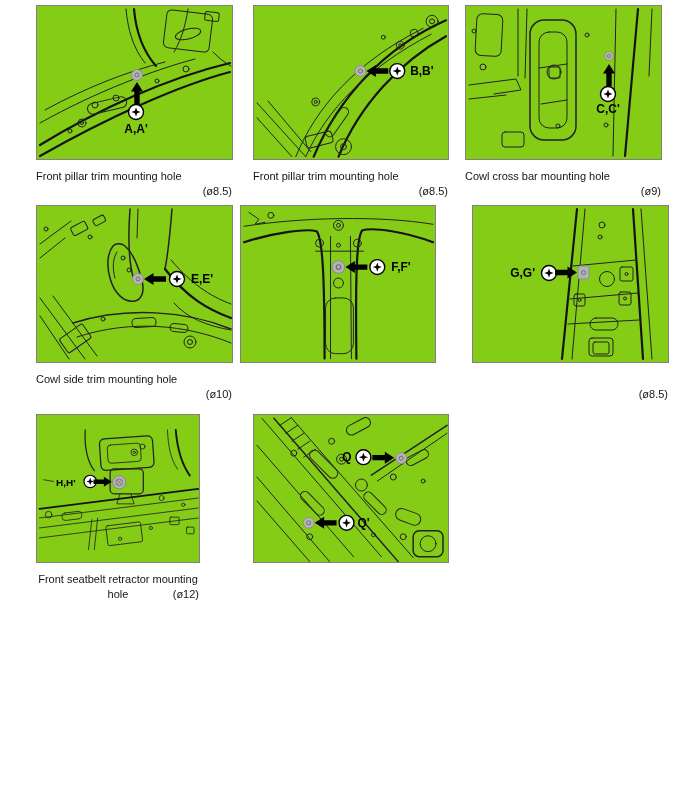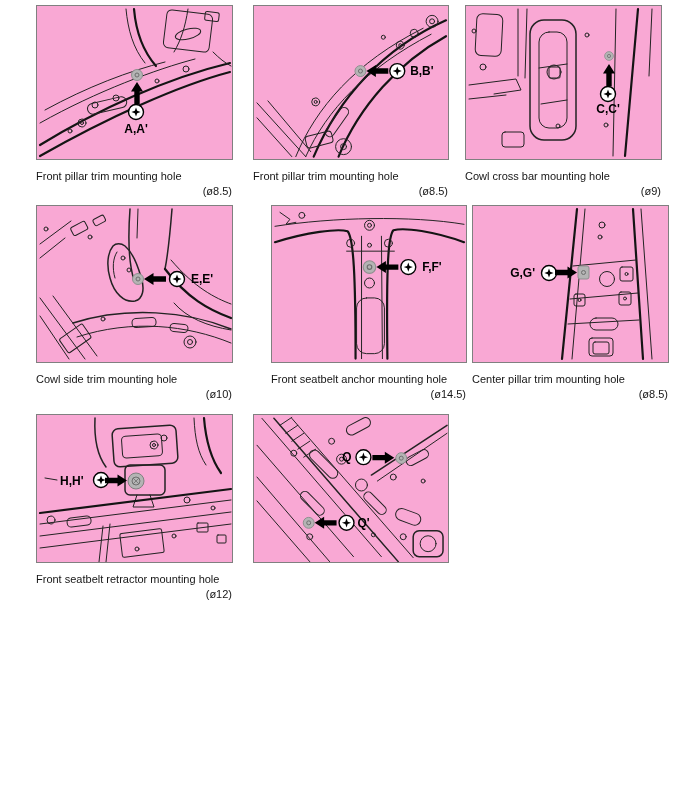--- a/index.html
+++ b/index.html
@@ -1,19 +1,19 @@
 <!DOCTYPE html>
 <html><head>
 <meta charset="utf-8">
 <style>
   html,body{margin:0;padding:0;background:#fff;}
   .page{position:relative;width:700px;height:809px;background:#ffffff;overflow:hidden;
         font-family:"Liberation Sans", sans-serif;color:#111;}
   .cell{position:absolute;}
-  .panel{box-sizing:border-box;border:1px solid #808080;background:#f9a8d4;width:100%;}
+  .panel{box-sizing:border-box;border:1px solid #808080;background:#84cc16;width:100%;}
   .panel svg{display:block;width:100%;height:100%;}
   .r1 .panel{height:155px;} .r2 .panel{height:158px;} .r3 .panel{height:149px;}
   .caption{position:relative;margin-top:9px;font-size:11px;line-height:15px;height:32px;color:#151515;}
   .cap{display:inline-block;max-width:188px;text-align:center;}
   .dia{position:absolute;right:1px;top:15px;white-space:nowrap;}
   
   .la{fill:none;stroke:#232323;stroke-width:1;stroke-linecap:round;stroke-linejoin:round;}
   .la15{fill:none;stroke:#232323;stroke-width:1.5;stroke-linecap:round;stroke-linejoin:round;}
   .la2{fill:none;stroke:#141414;stroke-width:2.2;stroke-linecap:round;stroke-linejoin:round;}
   .lbl{font-family:"Liberation Sans", sans-serif;font-weight:bold;font-size:12px;fill:#000;}
@@ -201,21 +201,21 @@
           </g>
         <text class="lbl" x="154" y="77" text-anchor="start">E,E'</text>
       </svg>
     </div>
     <div class="caption">
       <span class="cap">Cowl side trim mounting hole</span>
       <span class="dia">(ø10)</span>
     </div>
   </section>
 
-  <section class="cell r2" style="left:271px;top:205px;width:196px;">
+  <section class="cell r2" style="left:240px;top:205px;width:196px;">
     <div class="panel">
       <svg viewBox="0 0 195 156">
         <path class="la2" d="M3,36 C35,26 66,22 76,25 C82,32 84,70 84,153"></path>
         <path class="la2" d="M193,36 C163,25 133,21 122,24 C116,31 115,70 116,153"></path>
         <path class="la" d="M3,20 C60,11 140,9 193,18"></path>
         <path class="la" d="M90,30 L90,153"></path>
           <path class="la" d="M110,30 L111,153"></path>
         <path class="la" d="M8,6 L18,13 L14,18 L24,16"></path>
           <circle class="la" cx="30" cy="9" r="3"></circle>
         <circle class="la" cx="98" cy="19" r="5"></circle>
@@ -230,24 +230,20 @@
             <use href="#sym-hole" transform="translate(98,61) scale(1.15)"></use>
           </g>
         <g>
             <use href="#sym-arrow" transform="translate(105,61) rotate(180)"></use>
           </g>
         <g>
             <use href="#sym-cp" transform="translate(137,61)"></use>
           </g>
         <text class="lbl" x="151" y="65" text-anchor="start">F,F'</text>
       </svg>
-    </div>
-    <div class="caption">
-      <span class="cap">Front seatbelt anchor mounting hole</span>
-      <span class="dia">(ø14.5)</span>
     </div>
   </section>
 
   <section class="cell r2" style="left:472px;top:205px;width:197px;">
     <div class="panel">
       <svg viewBox="0 0 195 156">
         <path class="la2" d="M104,3 L89,153"></path>
           <path class="la2" d="M160,3 L170,153"></path>
         <path class="la" d="M112,3 L99,153"></path>
           <path class="la" d="M168,3 L179,153"></path>
@@ -273,26 +269,25 @@
         <text class="lbl" x="62" y="71" text-anchor="end">G,G'</text>
         <g>
             <use href="#sym-cp" transform="translate(76,67)"></use>
           </g>
         <g>
             <use href="#sym-arrow" transform="translate(104,66.5)"></use>
           </g>
       </svg>
     </div>
     <div class="caption">
-      <span class="cap">Center pillar trim mounting hole</span>
       <span class="dia">(ø8.5)</span>
     </div>
   </section>
 
-  <section class="cell r3" style="left:36px;top:414px;width:197px;text-decoration:underline;">
+  <section class="cell r3" style="left:36px;top:414px;width:164px;text-decoration:underline;">
     <div class="panel">
       <svg viewBox="0 0 195 147">
         <path class="la15" d="M58,3 C57,24 60,40 69,52"></path>
         <path class="la2" d="M167,3 C169,28 174,44 184,58"></path>
         <path class="la" d="M157,3 C158,24 161,38 169,50"></path>
         <rect class="la15" x="76" y="12" width="64" height="38" rx="6" transform="rotate(-4 108 31)"></rect>
         <rect class="la" x="85" y="20" width="40" height="22" rx="4" transform="rotate(-4 105 31)"></rect>
         <circle class="la" cx="117" cy="30" r="4"></circle>
           <circle class="la" cx="117" cy="30" r="1.5"></circle>
         <circle class="la" cx="127" cy="23" r="3"></circle>

